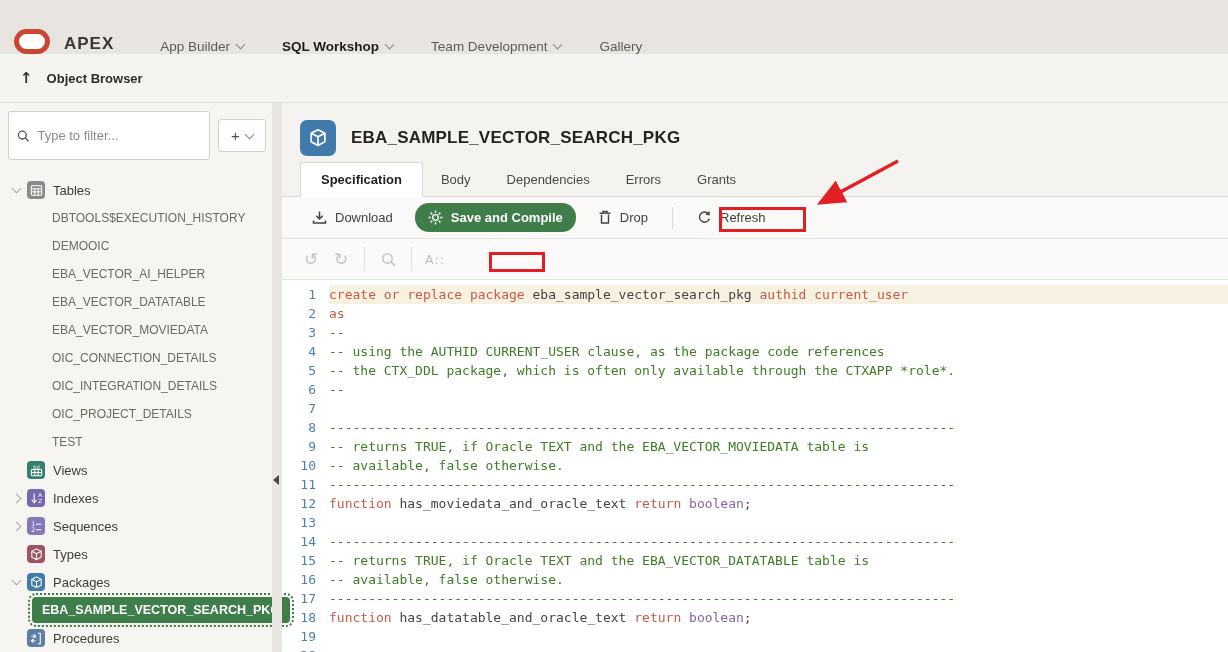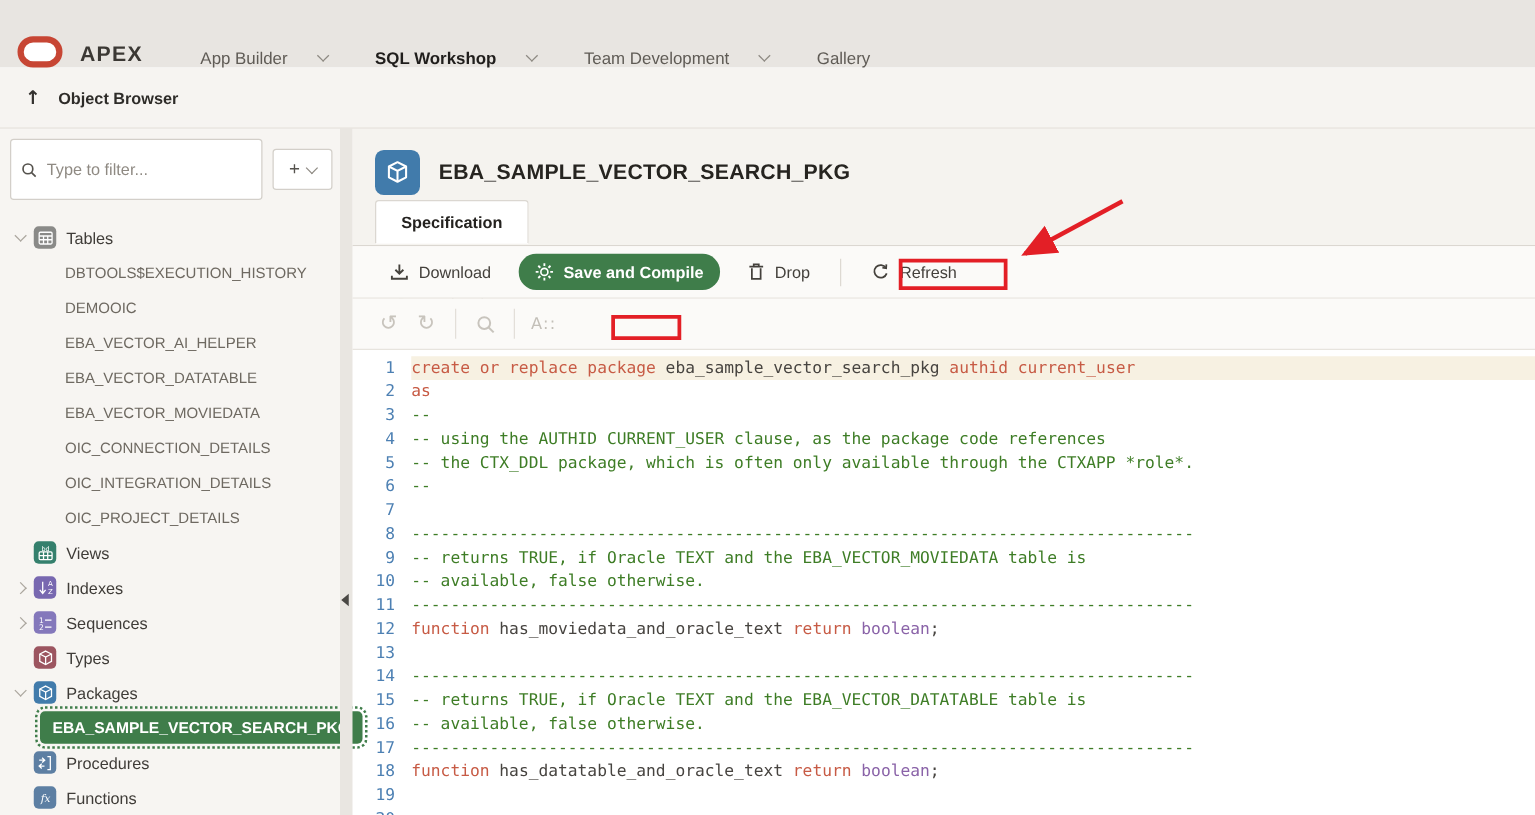--- a/index.html
+++ b/index.html
@@ -4,21 +4,21 @@
 <style>
   * { margin:0; padding:0; box-sizing:border-box; }
   html,body { width:1228px; height:652px; overflow:hidden; }
   body { font-family:"Liberation Sans", sans-serif; background:#fff; color:#3f3c39; position:relative; }
 
   
   .topnav { height:54px; background:#e8e5e1; display:flex; align-items:flex-end; }
   .logo-o { width:36px; height:25px; border:5px solid #c74634; border-radius:13px; background:#fff; margin-left:14px; }
   .brand { font-size:17px; font-weight:bold; color:#3b3834; letter-spacing:1px; margin-left:14px; }
   .navitems { display:flex; align-items:center; margin-left:46px; gap:38px; }
-  .navitem { font-size:13.5px; color:#5f5b55; display:flex; align-items:center; gap:25px; cursor:pointer; }
+  .navitem { font-size:13.5px; color:#5f5b55; display:flex; align-items:center; gap:7px; cursor:pointer; }
   .navitem.active { font-weight:bold; color:#201e1c; }
   .chev { width:7px; height:7px; border-right:1.6px solid #8d8982; border-bottom:1.6px solid #8d8982; transform:rotate(45deg); margin-top:-4px; }
 
   
   .crumbbar { height:49px; background:#f6f4f1; border-bottom:1px solid #e3e0da; display:flex; align-items:center; }
   .up-ic { font-family:"DejaVu Sans", sans-serif; font-size:15px; color:#33312e; margin-left:20px; font-weight:bold; }
   .crumb { font-size:13px; font-weight:bold; color:#2e2c29; margin-left:14px; }
 
   
   .shell { display:flex; height:549px; }
@@ -48,21 +48,21 @@
   .trow.child .tlabel { margin-left:0; color:#6e6961; font-size:12px; }
   .selpill { background:#3f7d4a; color:#fff; font-weight:bold; font-size:12.5px; padding:6px 10px; border-radius:4px; outline:2px dotted #3f7d4a; outline-offset:2px; margin-left:-10px; white-space:nowrap; }
   .trow.selrow { padding-left:42px; }
 
   
   .mhead { background:#f5f3ef; padding:13px 0 0 18px; height:57px; display:flex; align-items:center; gap:15px; }
   .objicon { width:36px; height:36px; border-radius:7px; background:#417bab; display:flex; align-items:center; justify-content:center; flex:none; }
   .mtitle { font-size:17px; font-weight:bold; color:#262420; letter-spacing:.2px; }
 
   
-  .tabbar { background:#f5f3ef; display:flex; align-items:flex-start; padding-left:18px; height:37px; border-bottom:1px solid #dbd7d1;flex-direction:column; }
+  .tabbar { background:#f5f3ef; display:flex; align-items:flex-end; padding-left:18px; height:37px; border-bottom:1px solid #dbd7d1; }
   .tab { font-size:13px; color:#4c4943; padding:9px 18px; cursor:pointer; }
   .tab.active { background:#fff; border:1px solid #dbd7d1; border-bottom:1px solid #fff; border-radius:3px 3px 0 0; font-weight:bold; color:#24221f; margin-bottom:-1px; padding:9px 20px; }
 
   
   .toolbar { height:42px; background:#fbfaf8; border-bottom:1px solid #e7e4de; display:flex; align-items:center; padding-left:20px; gap:4px; }
   .tbtn { display:flex; align-items:center; gap:8px; font-size:13px; color:#44413c; padding:6px 10px; border-radius:3px; cursor:pointer; }
   .tbtn svg { flex:none; }
   .greenbtn { background:#3f7d4a; color:#fff; font-weight:bold; border-radius:14px; padding:7px 13px; display:flex; align-items:center; gap:8px; font-size:13px; cursor:pointer; margin:0 8px; }
   .vsep { width:1px; height:22px; background:#ddd9d2; margin:0 10px; }
 
@@ -164,20 +164,23 @@
           <span class="tlabel">EBA_VECTOR_MOVIEDATA</span>
         </div>
         <div class="trow child">
           <span class="tlabel">OIC_CONNECTION_DETAILS</span>
         </div>
         <div class="trow child">
           <span class="tlabel">OIC_INTEGRATION_DETAILS</span>
         </div>
         <div class="trow child">
           <span class="tlabel">OIC_PROJECT_DETAILS</span>
+        </div>
+        <div class="trow child">
+          <span class="tlabel">TEST</span>
         </div>
         <div class="trow">
           <span class="tchev"></span>
           <span class="ticon" style="background: rgb(53, 128, 109);">
             <svg width="15" height="15" viewBox="0 0 16 16" stroke-width="1.1">
               <text x="8" y="6.5" font-size="5.5" fill="#fff" text-anchor="middle" font-family="DejaVu Sans">bd</text>
               <rect x="2.5" y="7" width="11" height="6.5" rx="1" fill="none" stroke="#fff"></rect>
               <line x1="6.2" y1="7" x2="6.2" y2="13.5" stroke="#fff"></line>
               <line x1="9.8" y1="7" x2="9.8" y2="13.5" stroke="#fff"></line>
               <line x1="2.5" y1="10.2" x2="13.5" y2="10.2" stroke="#fff"></line>

